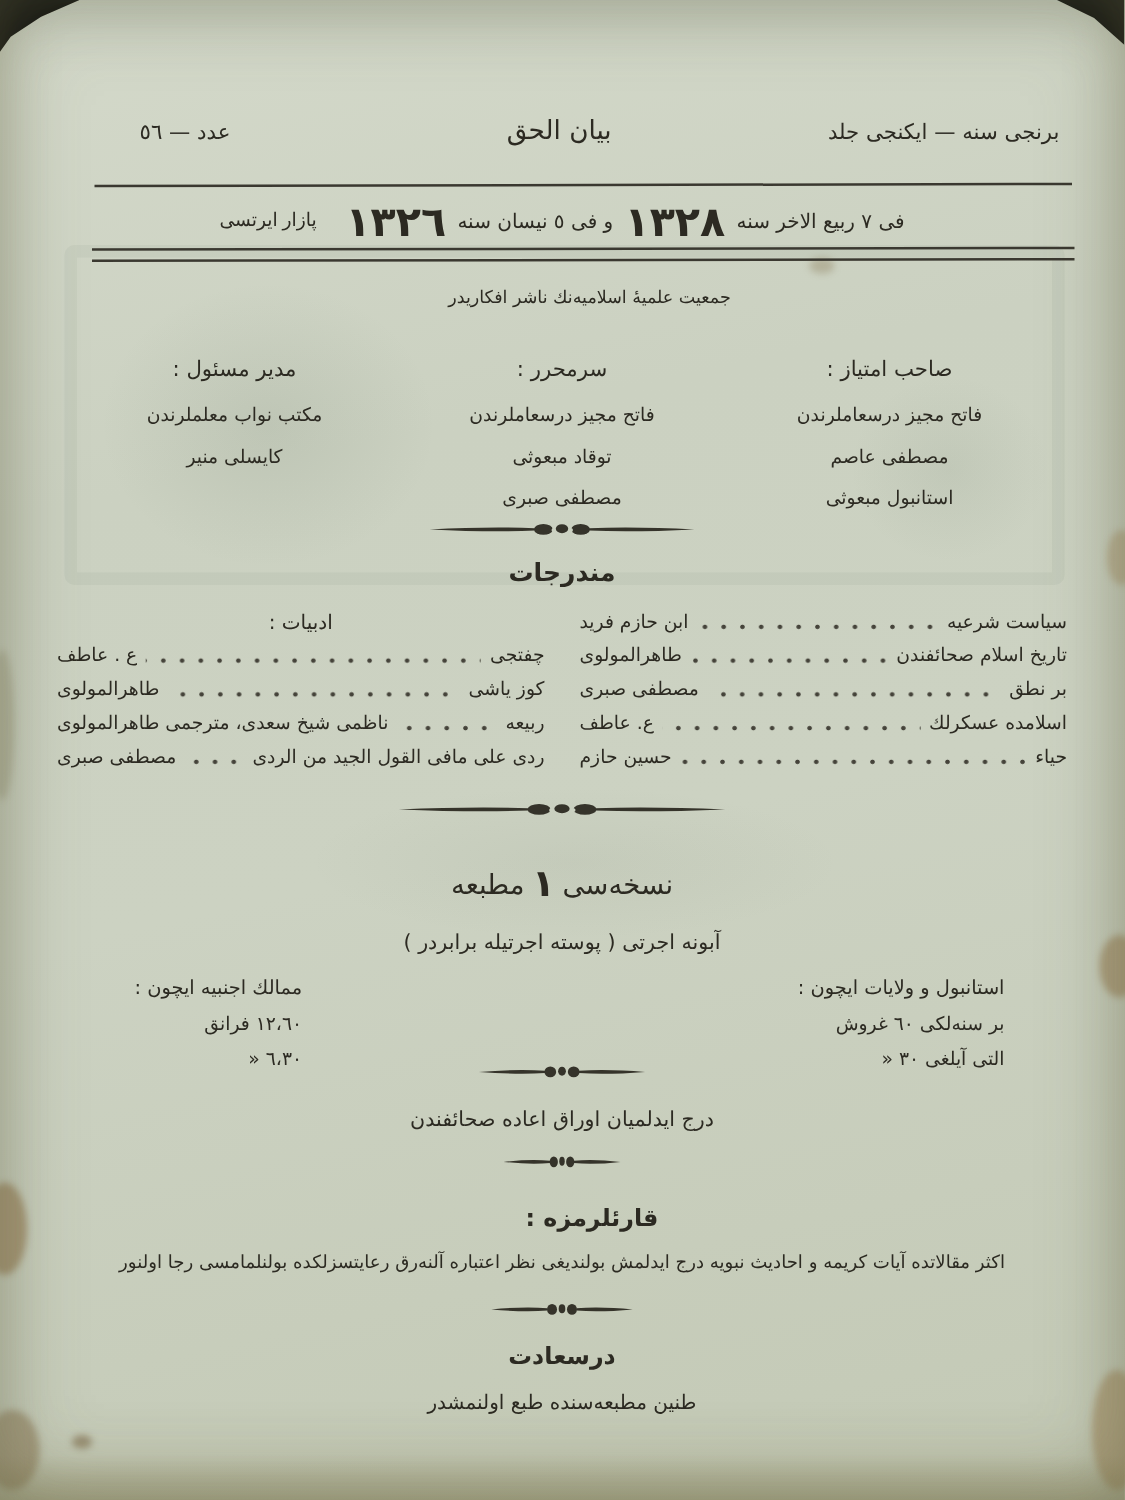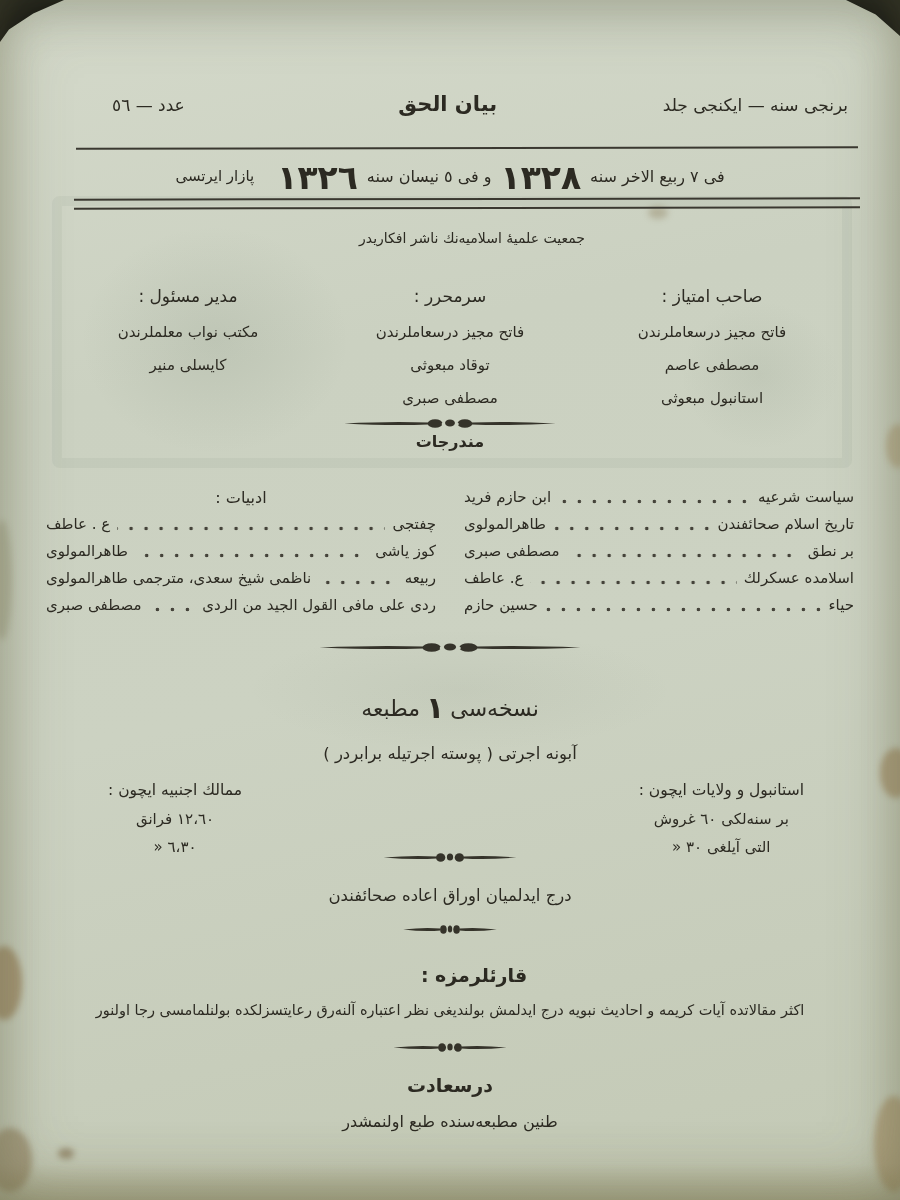--- a/index.html
+++ b/index.html
@@ -16,58 +16,58 @@
   .corner.tl{top:0;left:0;width:64px;height:42px;clip-path:polygon(0 0,100% 0,52% 32%,14% 70%,0 100%);}
   .corner.tr{top:0;right:0;width:54px;height:36px;clip-path:polygon(0 0,100% 0,100% 100%,55% 40%);}
   .stain{position:absolute;border-radius:50%;filter:blur(3px);}
   .ghost{position:absolute;pointer-events:none;}
   .band-bottom{position:absolute;left:0;right:0;top:1164px;height:36px;
     background:linear-gradient(rgba(128,118,70,0),rgba(122,112,66,.33));}
   
   .masthead{position:absolute;top:92px;right:52px;left:112px;display:flex;
     justify-content:space-between;align-items:baseline;}
   .m-side{font-size:17px;letter-spacing:.3px;}
-  .m-title{font-size:21px;font-weight:bold;margin-left:48px;}
+  .m-title{font-size:21px;font-weight:normal;margin-left:48px;}
   
   .rule{position:absolute;background:#3a3830;}
   .rule-top{top:147px;right:42px;left:76px;height:2px;transform:rotate(-.12deg);}
   .rule-double{position:absolute;top:198px;right:40px;left:74px;height:7px;
     border-top:2px solid #3a3830;border-bottom:2px solid #3a3830;transform:rotate(-.1deg);}
   
   .date-band{position:absolute;top:155px;right:80px;left:80px;height:42px;
     display:flex;justify-content:center;align-items:center;gap:9px;}
   .d-part{font-size:16px;}
   .d-year{font-size:33px;font-weight:bold;letter-spacing:1px;position:relative;top:1px;}
-  .d-weekday{font-size:15px;margin-right:14px;}
+  .d-weekday{font-size:15px;margin-right:14px;font-family:Liberation Serif, serif;}
   .centered{position:absolute;left:0;right:0;text-align:center;}
   .subtitle{top:230px;font-size:14px;margin-left:44px;}
   
   .staff{position:absolute;top:286px;right:66px;left:66px;
     display:grid;grid-template-columns:1fr 1fr 1fr;column-gap:18px;}
   .staff-col{text-align:center;}
   .staff-title{font-size:17px;margin-bottom:10px;}
   .staff-line{font-size:15px;line-height:33px;}
   
   .orn{position:absolute;left:50%;transform:translateX(-50%);height:15px;}
   
-  .contents-heading{top:432px;font-size:16px;font-weight:bold;letter-spacing:.5px;}
+  .contents-heading{top:446px;font-size:20px;font-weight:bold;letter-spacing:.5px;}
   .contents{position:absolute;top:488px;right:46px;left:46px;display:flex;gap:28px;}
   .toc-col{flex:1;}
   .lit-heading{text-align:center;font-size:16px;height:27px;}
   .toc-row{display:flex;align-items:baseline;height:27px;font-size:15px;white-space:nowrap;}
   .toc-dots{flex:1;min-width:14px;height:13px;margin:0 7px;align-self:center;
     background-image:radial-gradient(circle,#45433a 1.5px,rgba(0,0,0,0) 2.1px);
     background-size:15px 11px;background-repeat:repeat-x;background-position:center;}
   
   .price{top:688px;font-size:22px;}
   .price .num{font-size:30px;font-weight:bold;padding:0 6px;position:relative;top:2px;}
   .sub-heading{top:744px;font-size:16.5px;}
   .sub-cols{position:absolute;top:776px;right:96px;left:108px;display:flex;
     justify-content:space-between;}
-  .sub-block{text-align:center;}
+  .sub-block{}
   .sub-title{font-size:15.5px;line-height:29px;}
   .sub-line{font-size:15px;line-height:28px;}
   
   .notice1{top:886px;font-size:16.5px;}
   .readers-heading{top:964px;font-size:19px;font-weight:bold;margin-left:48px;}
   .readers-text{top:1002px;font-size:14.5px;white-space:nowrap;}
   .imprint-city{top:1074px;font-size:19px;font-weight:bold;letter-spacing:1px;}
   .imprint-printer{top:1112px;font-size:16px;}
   .ink{fill:#35332a;}
 </style>

